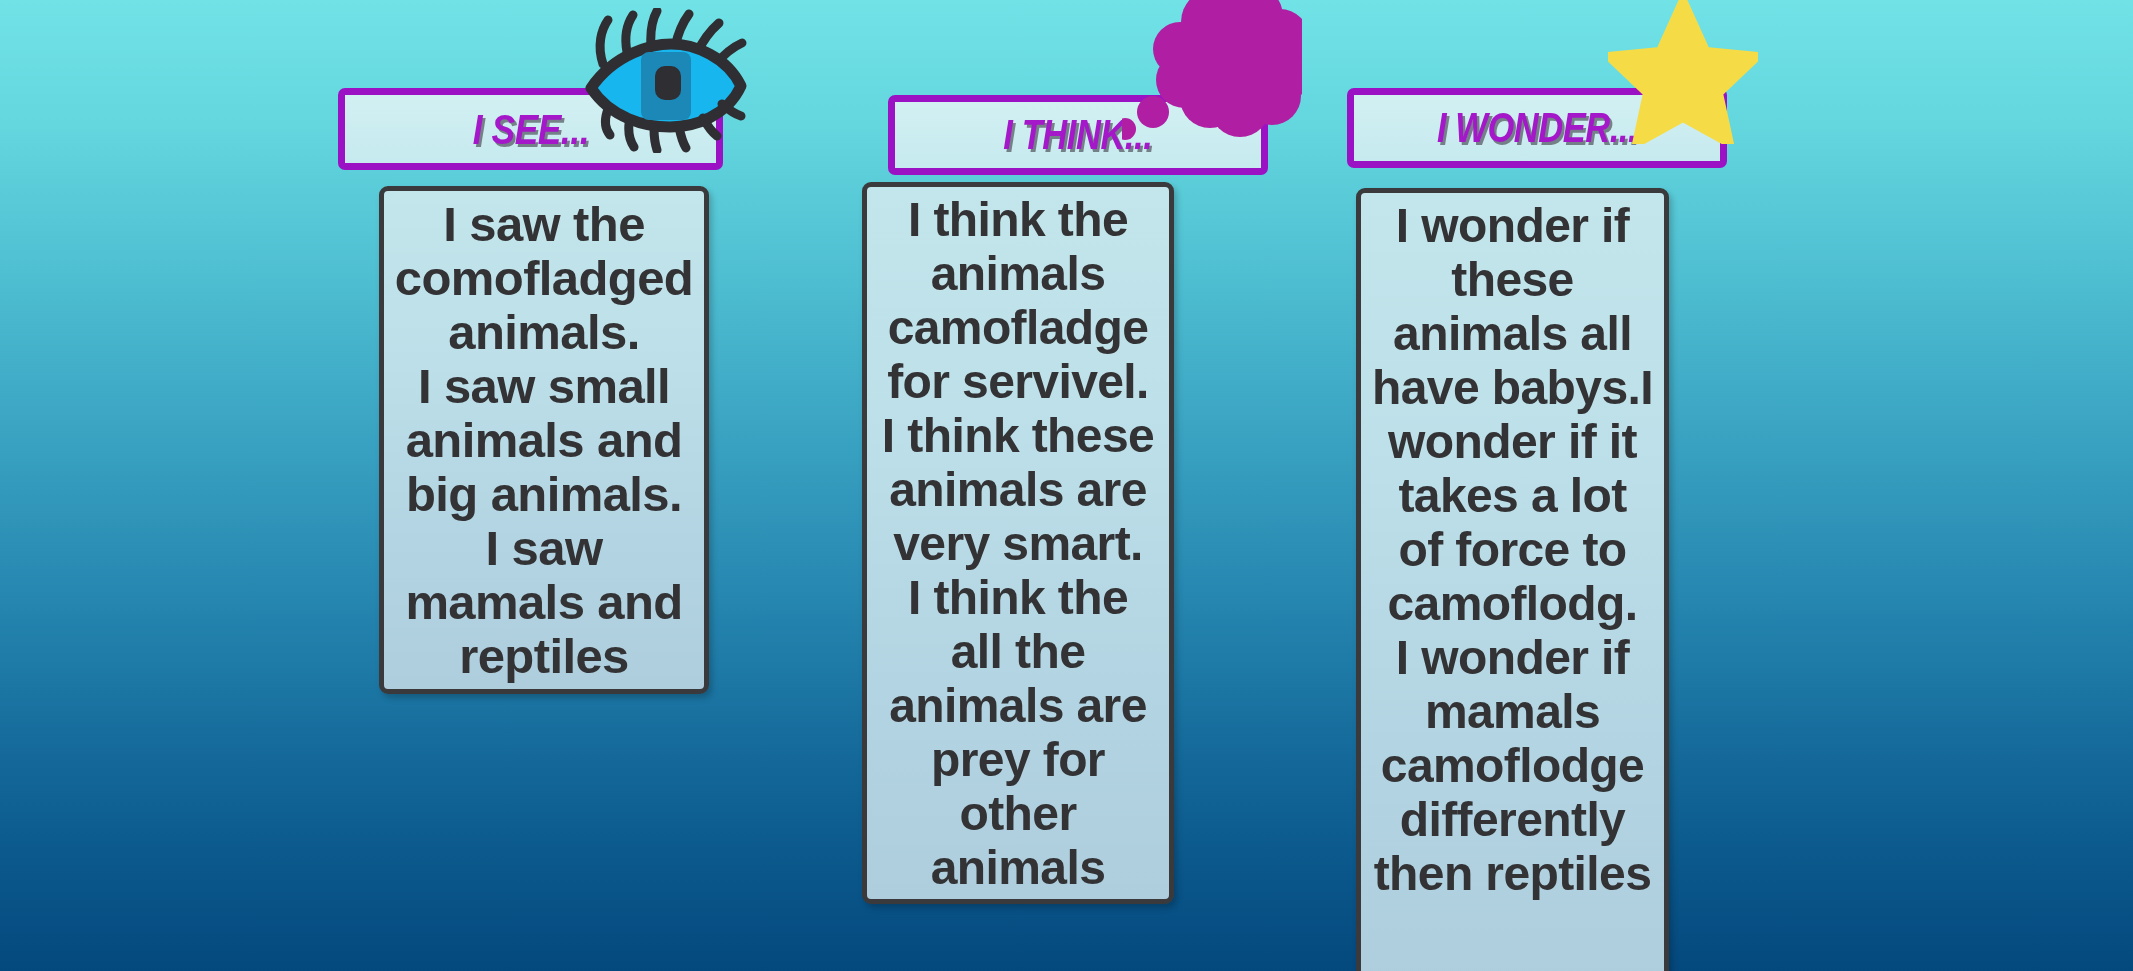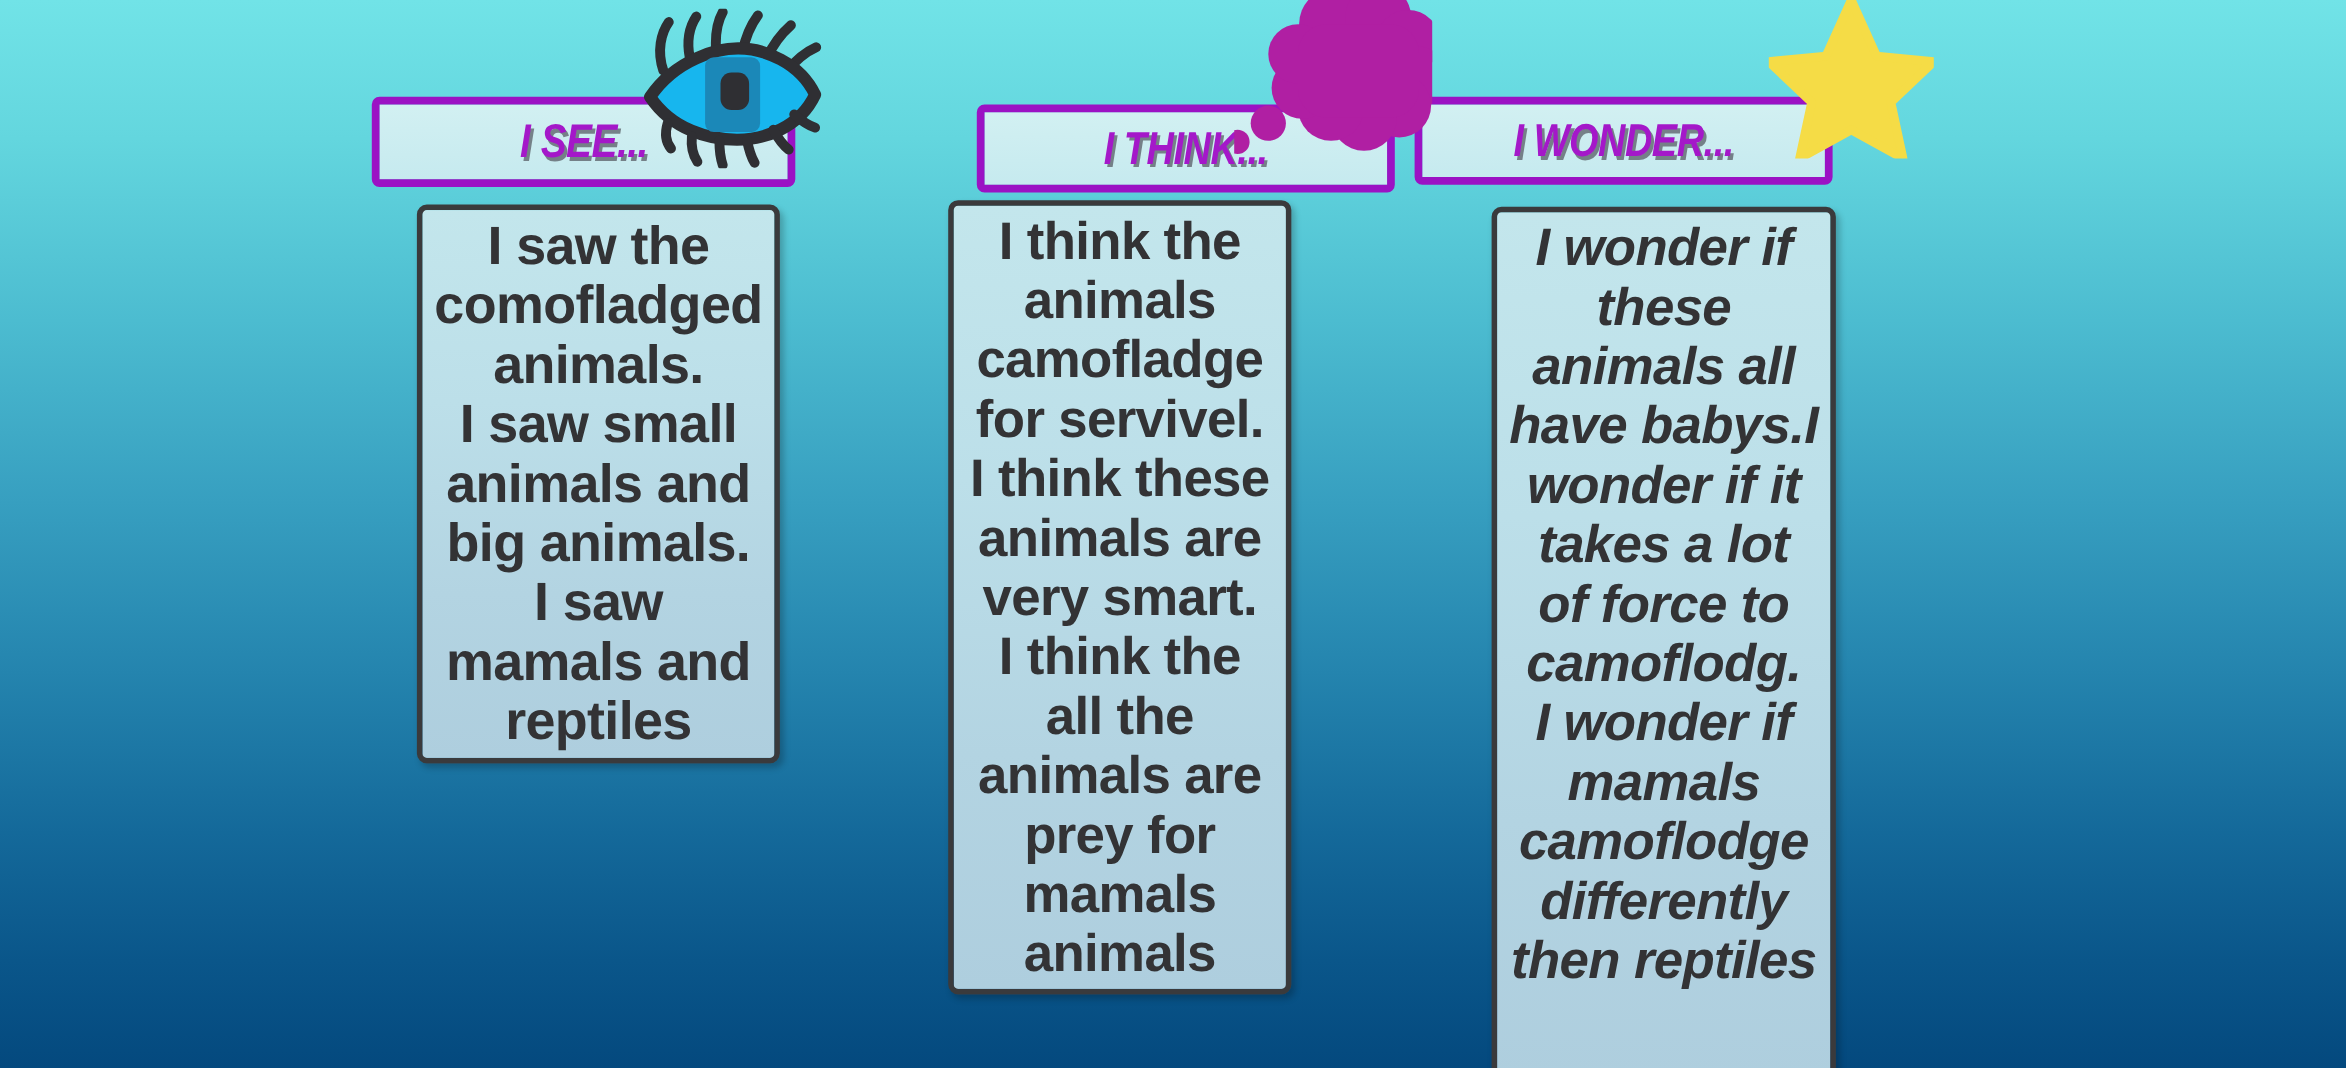--- a/index.html
+++ b/index.html
@@ -93,24 +93,24 @@
   #col-see   .header-box { left: 338px;  top: 88px;  width: 385px; height: 82px; text-align: right; }
   #col-see   .header-label { font-size: 43px; }
   #col-see   .body-card  { left: 379px;  top: 186px; width: 330px; height: 508px; }
   #col-see   .body-text  { font-size: 49px; line-height: 54px; }
 
   #col-think .header-box { left: 888px;  top: 95px;  width: 380px; height: 80px; }
   #col-think .header-label { font-size: 42px; }
   #col-think .body-card  { left: 862px;  top: 182px; width: 312px; height: 722px; }
   #col-think .body-text  { font-size: 48px; line-height: 54px; }
 
-  #col-wonder .header-box { left: 1286px; top: 88px; width: 380px; height: 80px; }
+  #col-wonder .header-box { left: 1347px; top: 88px; width: 380px; height: 80px; }
   #col-wonder .header-label { font-size: 42px; }
   #col-wonder .body-card  { left: 1356px; top: 188px; width: 313px; height: 800px; }
-  #col-wonder .body-text  { font-size: 48px; line-height: 54px; font-style: italic; }
+  #col-wonder .body-text  { font-size: 48px; line-height: 54px; }
 
   
   #eye-deco    { left: 575px;  top: 8px;   width: 175px; height: 145px; }
   #bubble-deco { left: 1122px; top: -8px;  width: 180px; height: 148px; }
   #star-deco   { left: 1608px; top: -4px;  width: 150px; height: 148px; }
 </style>
 </head>
 <body>
 
 <div id="canvas">
@@ -159,21 +159,21 @@
 
   <div class="column" id="col-think">
 
     <div class="header-box">
       <span class="header-label">I THINK...</span>
     </div>
 
     <div class="body-card">
       <p class="body-text">I think the animals camofladge for servivel.
 I think these animals are very smart.
-I think the all the animals are prey for mamals animals</p>
+I think the all the animals are prey for other animals</p>
     </div>
   </div>
 
   <div class="deco" id="bubble-deco">
     <svg viewBox="0 0 180 148" width="180" height="148" aria-hidden="true">
       <g fill="#B01FA3">
 
         <circle cx="92" cy="30" r="33"></circle>
         <circle cx="131" cy="24" r="30"></circle>
         <circle cx="158" cy="46" r="29"></circle>

